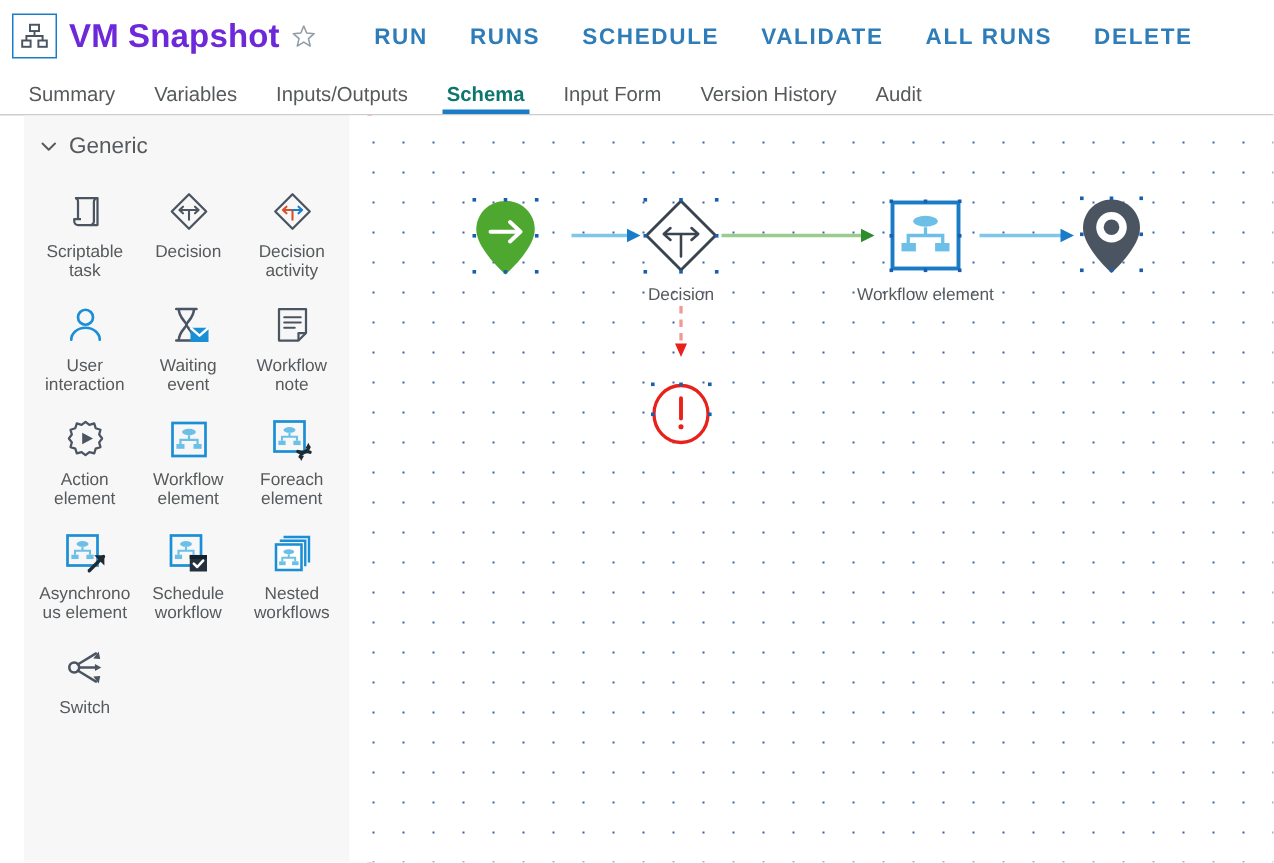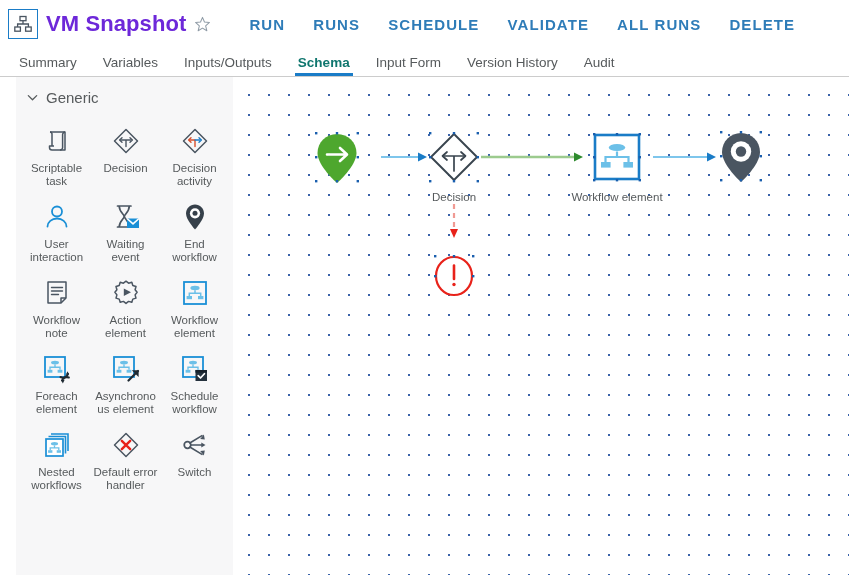--- a/index.html
+++ b/index.html
@@ -220,30 +220,20 @@
             <path d="M7.5 5 H21 M7.5 26 H21" stroke="#4a5561" stroke-width="1.7" stroke-linecap="round"></path>
             <path d="M9.2 5 C9.2 11 14.3 13.6 14.3 15.5 C14.3 17.4 9.2 20 9.2 26" fill="none" stroke="#4a5561" stroke-width="1.7"></path>
             <path d="M19.3 5 C19.3 11 14.3 13.6 14.3 15.5 C14.3 17.4 19.3 20 19.3 26" fill="none" stroke="#4a5561" stroke-width="1.7"></path>
             <rect x="17" y="17.5" width="12" height="9.5" fill="#1a8fd6"></rect>
             <path d="M17 17.5 L23 22.8 L29 17.5" fill="none" stroke="#ffffff" stroke-width="1.6" stroke-linejoin="round"></path>
           </svg>
         </span>
         <span class="pal-label">Waiting event</span>
       </div>
 
-      <div class="palette-item">
-        <span class="pal-icon">
-          <svg width="32" height="32" viewBox="0 0 32 32">
-            <path d="M16 3.5 C11 3.5 7 7.5 7 12.5 C7 18.8 16 28.5 16 28.5 C16 28.5 25 18.8 25 12.5 C25 7.5 21 3.5 16 3.5 Z" fill="#36404a"></path>
-            <circle cx="16" cy="12.3" r="5.1" fill="#ffffff"></circle>
-            <circle cx="16" cy="12.3" r="2.5" fill="#36404a"></circle>
-          </svg>
-        </span>
-        <span class="pal-label">End workflow</span>
-      </div>
 
 
       <div class="palette-item">
         <span class="pal-icon">
           <svg width="32" height="32" viewBox="0 0 32 32">
             <path d="M7 5 H25 V21 L20 26 H7 Z" fill="none" stroke="#4a5561" stroke-width="1.5" stroke-linejoin="round"></path>
             <path d="M25 21 H20 V26" fill="none" stroke="#4a5561" stroke-width="1.5" stroke-linejoin="round"></path>
             <path d="M10.5 10.5 H21.5 M10.5 14 H21.5 M10.5 17.5 H17.5" stroke="#4a5561" stroke-width="1.4" stroke-linecap="round"></path>
           </svg>
         </span>
@@ -329,29 +319,20 @@
             <rect x="5" y="10" width="17" height="17" fill="#ffffff" stroke="#1a8fd6" stroke-width="1.7"></rect>
             <ellipse cx="13.5" cy="14.8" rx="3.6" ry="1.7" fill="#6cc0e8"></ellipse>
             <path d="M13.5 16.5 V18.8 M9.2 21.2 V18.8 H17.8 V21.2" fill="none" stroke="#6cc0e8" stroke-width="1.3"></path>
             <rect x="7.1" y="21.2" width="4.3" height="2.6" fill="#6cc0e8"></rect>
             <rect x="15.7" y="21.2" width="4.3" height="2.6" fill="#6cc0e8"></rect>
           </svg>
         </span>
         <span class="pal-label">Nested workflows</span>
       </div>
 
-      <div class="palette-item">
-        <span class="pal-icon">
-          <svg width="32" height="32" viewBox="0 0 32 32">
-            <path d="M16 4.5 L27.5 16 L16 27.5 L4.5 16 Z" fill="none" stroke="#4a5561" stroke-width="1.5" stroke-linejoin="round"></path>
-            <path d="M11.8 11.8 L20.2 20.2 M20.2 11.8 L11.8 20.2" stroke="#e8221a" stroke-width="2.4" stroke-linecap="round"></path>
-          </svg>
-        </span>
-        <span class="pal-label">Default error handler</span>
-      </div>
 
       <div class="palette-item">
         <span class="pal-icon">
           <svg width="32" height="32" viewBox="0 0 32 32">
             <circle cx="8.5" cy="16" r="3.3" fill="none" stroke="#4a5561" stroke-width="1.7"></circle>
             <path d="M11.8 16 H23" stroke="#4a5561" stroke-width="1.6" stroke-linecap="round"></path>
             <path d="M10.8 14 L23 6.6" stroke="#4a5561" stroke-width="1.6" stroke-linecap="round"></path>
             <path d="M10.8 18 L23 25.4" stroke="#4a5561" stroke-width="1.6" stroke-linecap="round"></path>
             <path d="M24.8 5.4 L21.2 10 L25.8 10.4 Z" fill="#4a5561"></path>
             <path d="M26.5 16 L22.3 13.6 L22.3 18.4 Z" fill="#4a5561"></path>

